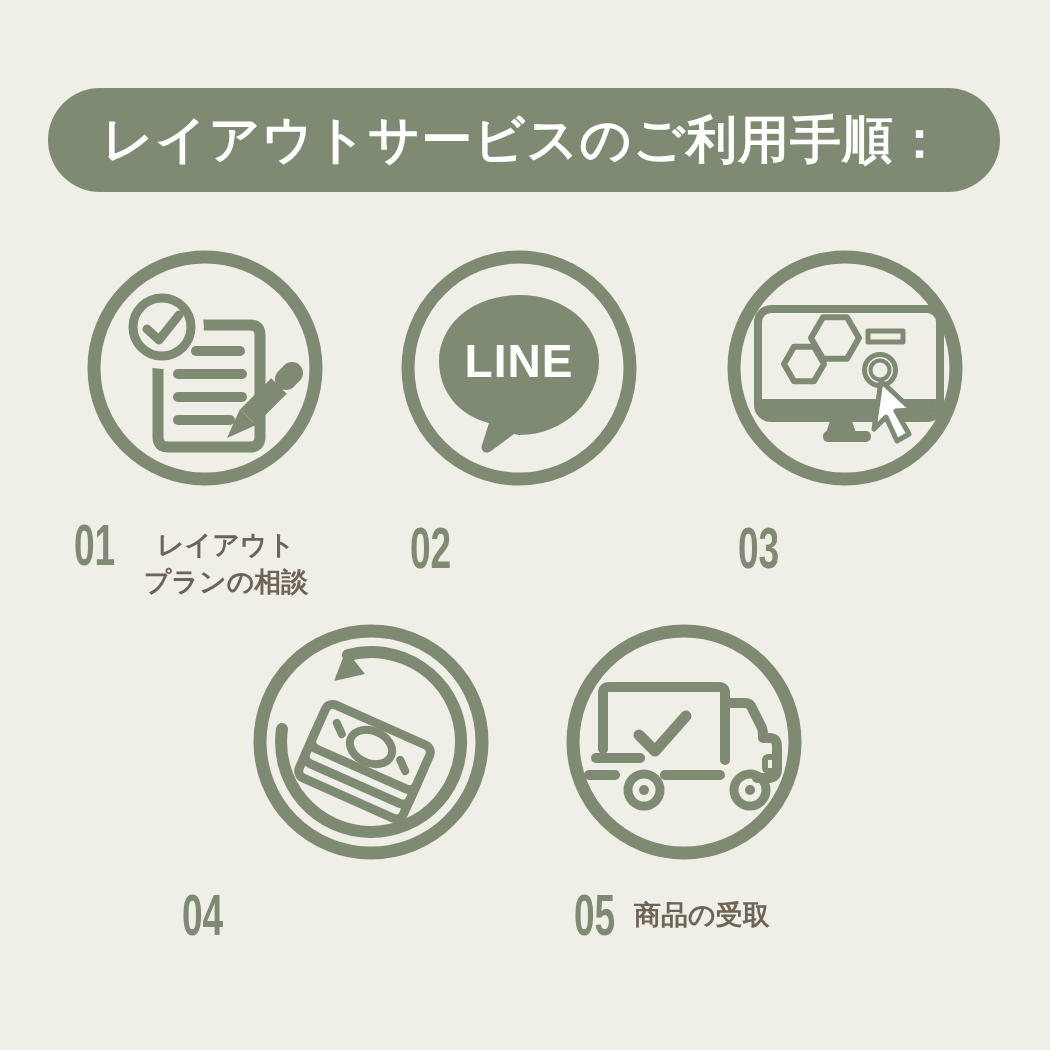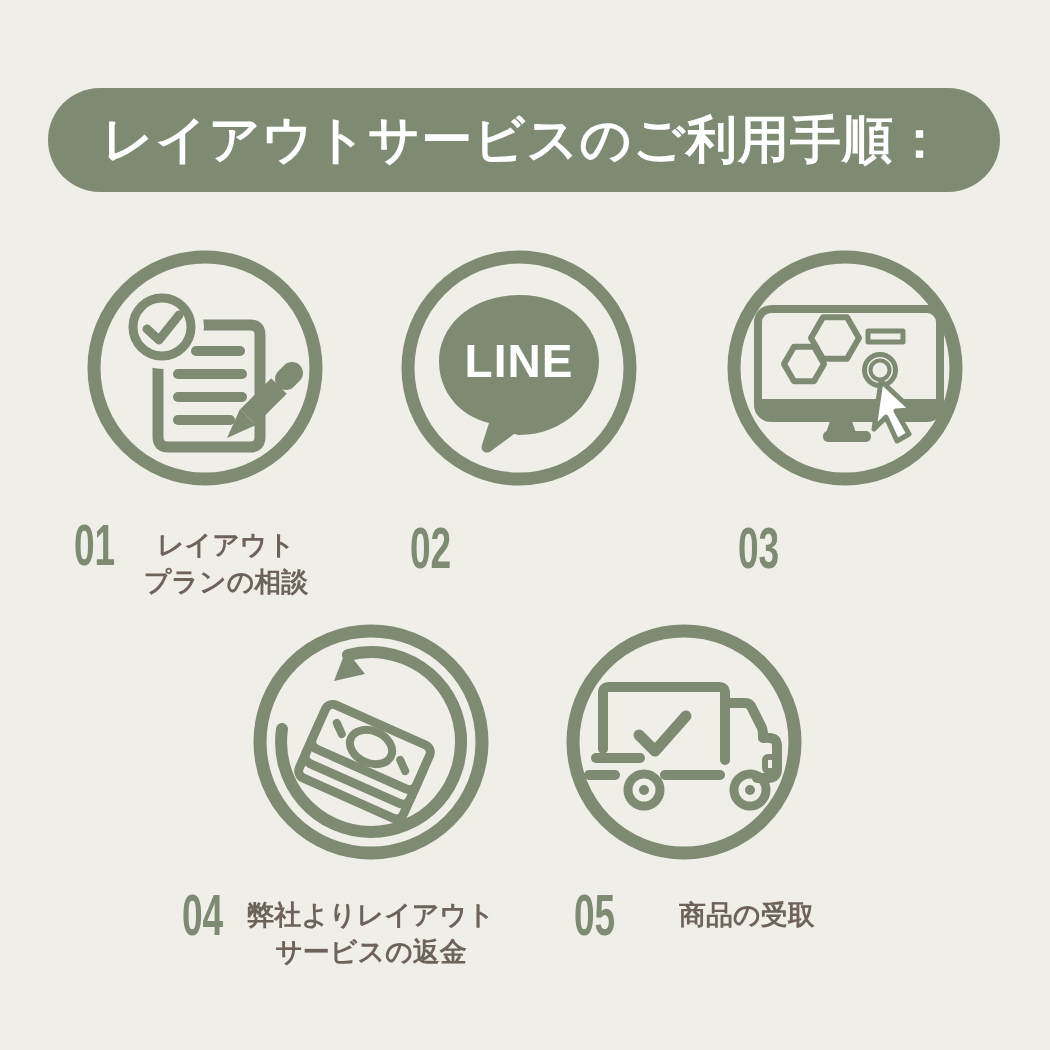--- a/index.html
+++ b/index.html
@@ -34,21 +34,21 @@
   .center{text-align:center;}
   .n1{left:74px;top:523px;}
   .l1{left:118px;top:527px;width:216px;}
   .n2{left:410px;top:526px;}
   .l2{left:461px;top:531px;}
   .n3{left:738px;top:526px;}
   .l3{left:791px;top:531px;}
   .n4{left:182px;top:893px;}
   .l4{left:234px;top:897px;width:274px;}
   .n5{left:574px;top:893px;}
-  .l5{left:634px;top:897px;margin-left:45px;}
+  .l5{left:634px;top:897px;}
   svg .st{stroke:#7E8A71;fill:none;stroke-linecap:round;stroke-linejoin:round;}
   svg .fl{fill:#7E8A71;}
   svg .bg{fill:#EFEEE7;}
 </style>
 </head>
 <body>
 
 <div class="canvas">
 
   <div class="pill">
@@ -125,23 +125,19 @@
   <div class="step-label l1 center">
     <span>レイアウト</span>
     <span>プランの相談</span>
   </div>
 
   <div class="step-num n2">02</div>
 
   <div class="step-num n3">03</div>
 
   <div class="step-num n4">04</div>
-  <div class="step-label l4 center">
-    <span>弊社よりレイアウト</span>
-    <span>サービスの返金</span>
-  </div>
 
   <div class="step-num n5">05</div>
   <div class="step-label l5">
     <span>商品の受取</span>
   </div>
 
 </div>
 
 </body></html>

